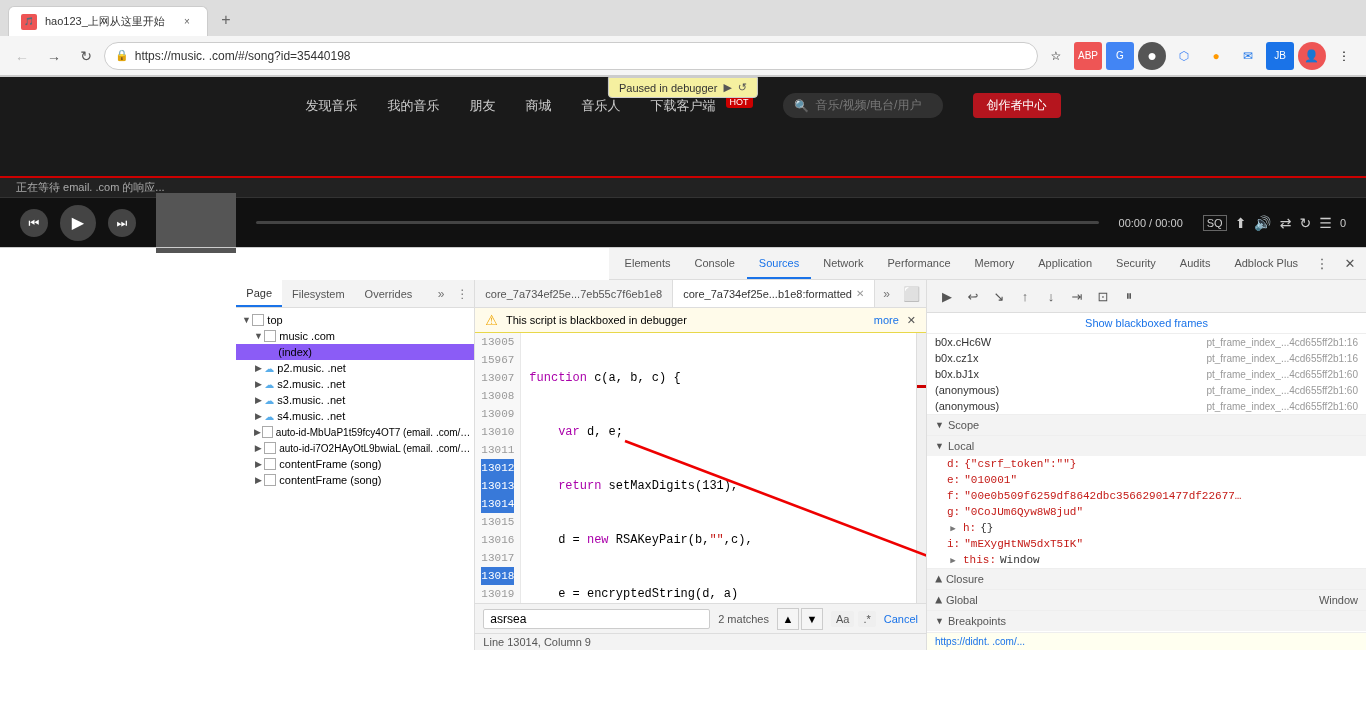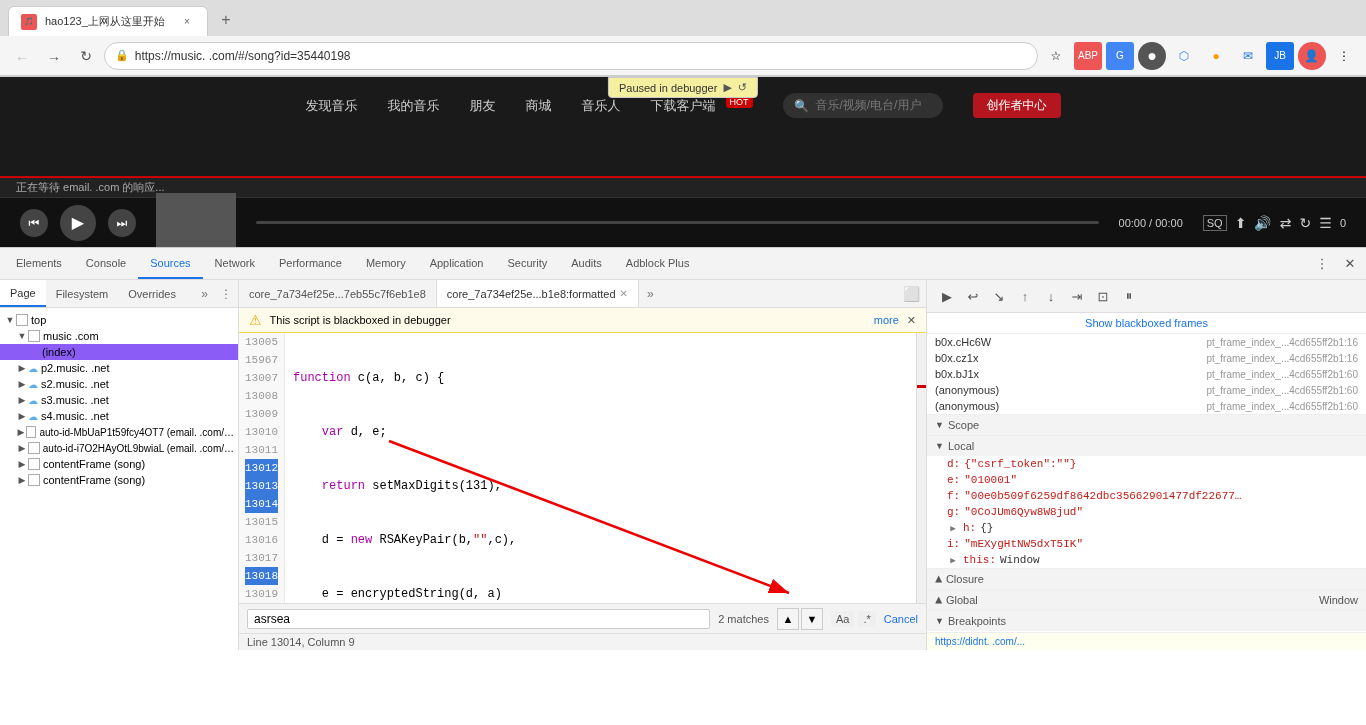--- a/index.html
+++ b/index.html
@@ -30,21 +30,21 @@
     .paused-badge { position: absolute; top: 0; left: 50%; transform: translateX(-50%); background: #f5f0a0; border: 1px solid #ccc; padding: 3px 10px; font-size: 11px; color: #333; display: flex; align-items: center; gap: 6px; z-index: 10; border-radius: 0 0 4px 4px; }
     .status-bar-bottom { background: #222; color: #aaa; font-size: 11px; padding: 2px 16px; border-top: 2px solid #c00; display: flex; align-items: center; }
     .player-bar { background: #111; height: 50px; display: flex; align-items: center; padding: 0 20px; gap: 20px; border-top: 1px solid #333; }
     .player-controls { display: flex; align-items: center; gap: 12px; color: #ccc; }
     .player-btn { width: 28px; height: 28px; display: flex; align-items: center; justify-content: center; border-radius: 50%; background: #444; color: white; font-size: 12px; cursor: pointer; }
     .player-progress { flex: 1; height: 3px; background: #444; border-radius: 2px; }
     .player-time { color: #ccc; font-size: 11px; }
     .player-actions { display: flex; align-items: center; gap: 8px; color: #ccc; font-size: 14px; }
 
     
-    .devtools { display: flex; flex-direction: column; border-top: 1px solid #ccc; height: calc(725px - 170px - 76px - 40px - 36px); position: relative; }
+    .devtools { display: flex; flex-direction: column; border-top: 1px solid #ccc; height: calc(725px - 170px - 76px - 40px - 36px); position: relative; align-items: flex-end; }
     .devtools-tabs { display: flex; align-items: center; background: #f3f3f3; border-bottom: 1px solid #ddd; height: 32px; padding: 0 4px; gap: 0; }
     .devtools-tab { padding: 0 12px; height: 100%; display: flex; align-items: center; font-size: 11px; color: #555; cursor: pointer; border-bottom: 2px solid transparent; white-space: nowrap; }
     .devtools-tab.active { color: #1a73e8; border-bottom: 2px solid #1a73e8; }
     .devtools-actions { margin-left: auto; display: flex; align-items: center; gap: 4px; }
     .devtools-action-btn { width: 24px; height: 24px; display: flex; align-items: center; justify-content: center; border-radius: 3px; cursor: pointer; color: #555; font-size: 13px; }
 
     
     .devtools-body { display: flex; flex: 1; overflow: hidden; }
 
     

